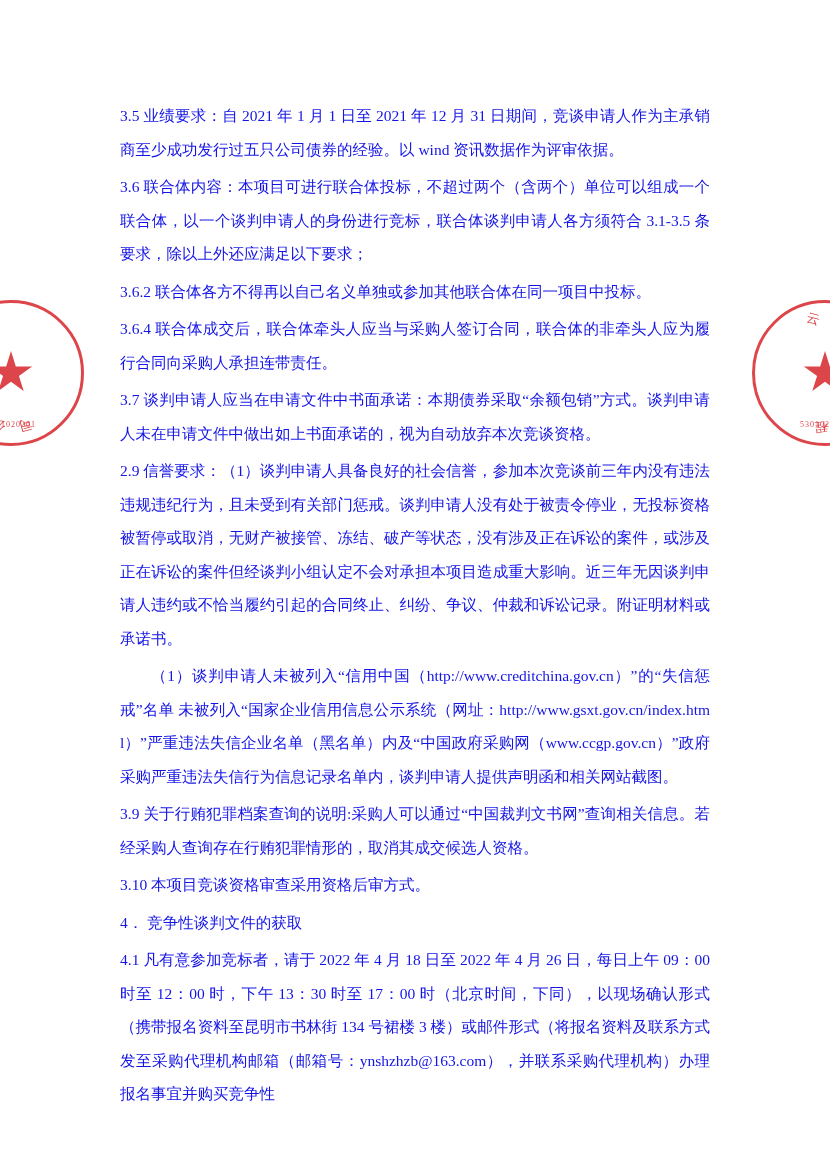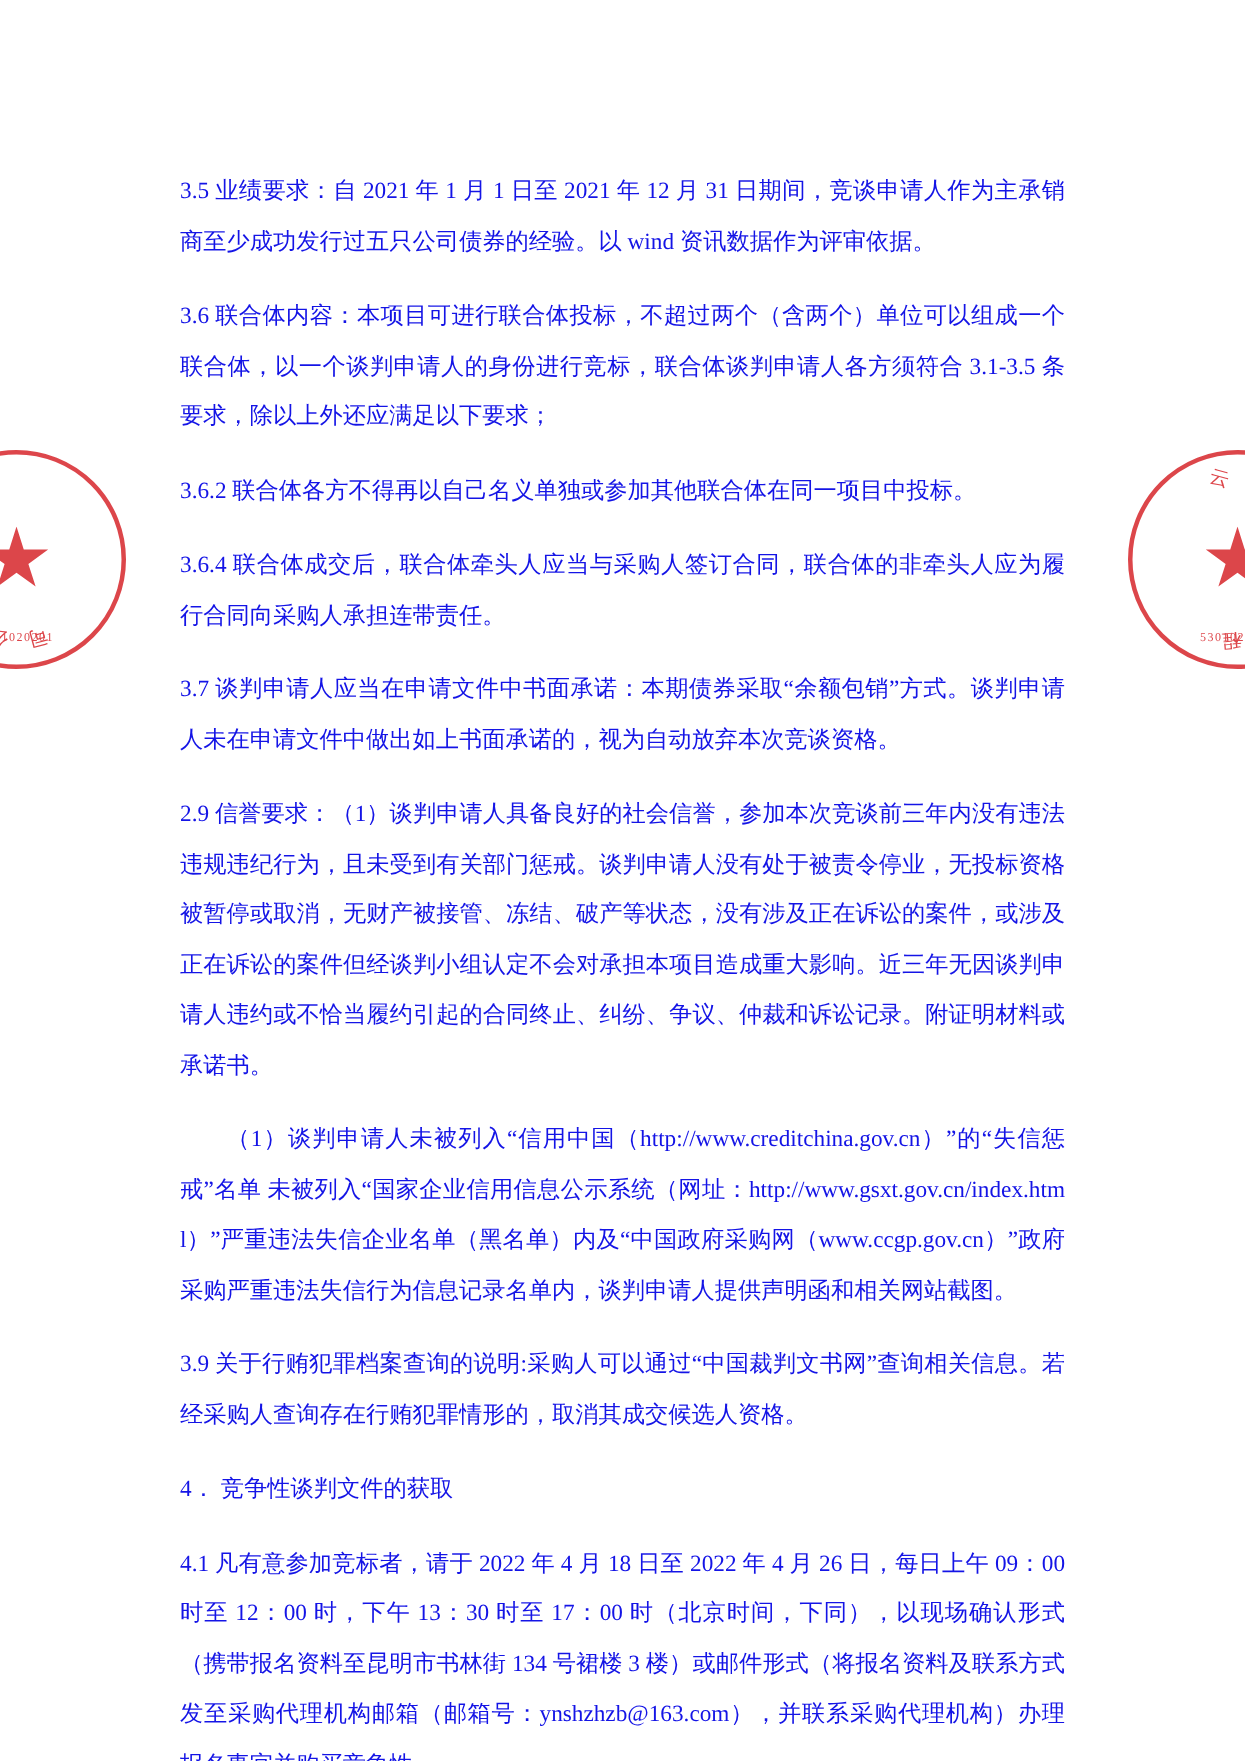--- a/index.html
+++ b/index.html
@@ -19,21 +19,21 @@
     position: absolute;
     left: 120px;
     top: 95px;
     width: 590px;
     color: #1414e6;
     font-size: 15.5px;
     line-height: 33.5px;
     text-align: justify;
   }
   .para {
-    margin: 16px 0 0 0;
+    margin: 4px 0 0 0;
     text-indent: 0;
     word-break: break-all;
   }
   .para.indent {
     text-indent: 2em;
   }
   .para.heading {
     text-indent: 0;
   }
   
@@ -137,17 +137,18 @@
 
   <div class="doc-body">
     <p class="para">3.5 业绩要求：自 2021 年 1 月 1 日至 2021 年 12 月 31 日期间，竞谈申请人作为主承销商至少成功发行过五只公司债券的经验。以 wind 资讯数据作为评审依据。</p>
     <p class="para">3.6 联合体内容：本项目可进行联合体投标，不超过两个（含两个）单位可以组成一个联合体，以一个谈判申请人的身份进行竞标，联合体谈判申请人各方须符合 3.1-3.5 条要求，除以上外还应满足以下要求；</p>
     <p class="para">3.6.2 联合体各方不得再以自己名义单独或参加其他联合体在同一项目中投标。</p>
     <p class="para">3.6.4 联合体成交后，联合体牵头人应当与采购人签订合同，联合体的非牵头人应为履行合同向采购人承担连带责任。</p>
     <p class="para">3.7 谈判申请人应当在申请文件中书面承诺：本期债券采取“余额包销”方式。谈判申请人未在申请文件中做出如上书面承诺的，视为自动放弃本次竞谈资格。</p>
     <p class="para">2.9 信誉要求：（1）谈判申请人具备良好的社会信誉，参加本次竞谈前三年内没有违法违规违纪行为，且未受到有关部门惩戒。谈判申请人没有处于被责令停业，无投标资格被暂停或取消，无财产被接管、冻结、破产等状态，没有涉及正在诉讼的案件，或涉及正在诉讼的案件但经谈判小组认定不会对承担本项目造成重大影响。近三年无因谈判申请人违约或不恰当履约引起的合同终止、纠纷、争议、仲裁和诉讼记录。附证明材料或承诺书。</p>
     <p class="para indent">（1）谈判申请人未被列入“信用中国（http://www.creditchina.gov.cn）”的“失信惩戒”名单 未被列入“国家企业信用信息公示系统（网址：http://www.gsxt.gov.cn/index.html）”严重违法失信企业名单（黑名单）内及“中国政府采购网（www.ccgp.gov.cn）”政府采购严重违法失信行为信息记录名单内，谈判申请人提供声明函和相关网站截图。</p>
     <p class="para">3.9 关于行贿犯罪档案查询的说明:采购人可以通过“中国裁判文书网”查询相关信息。若经采购人查询存在行贿犯罪情形的，取消其成交候选人资格。</p>
+    <p class="para">3.10 本项目竞谈资格审查采用资格后审方式。</p>
     <p class="para heading">4． 竞争性谈判文件的获取</p>
     <p class="para">4.1 凡有意参加竞标者，请于 2022 年 4 月 18 日至 2022 年 4 月 26 日，每日上午 09：00 时至 12：00 时，下午 13：30 时至 17：00 时（北京时间，下同），以现场确认形式（携带报名资料至昆明市书林街 134 号裙楼 3 楼）或邮件形式（将报名资料及联系方式发至采购代理机构邮箱（邮箱号：ynshzhzb@163.com），并联系采购代理机构）办理报名事宜并购买竞争性</p>
   </div>
 
 </div>
 
 </body></html>

